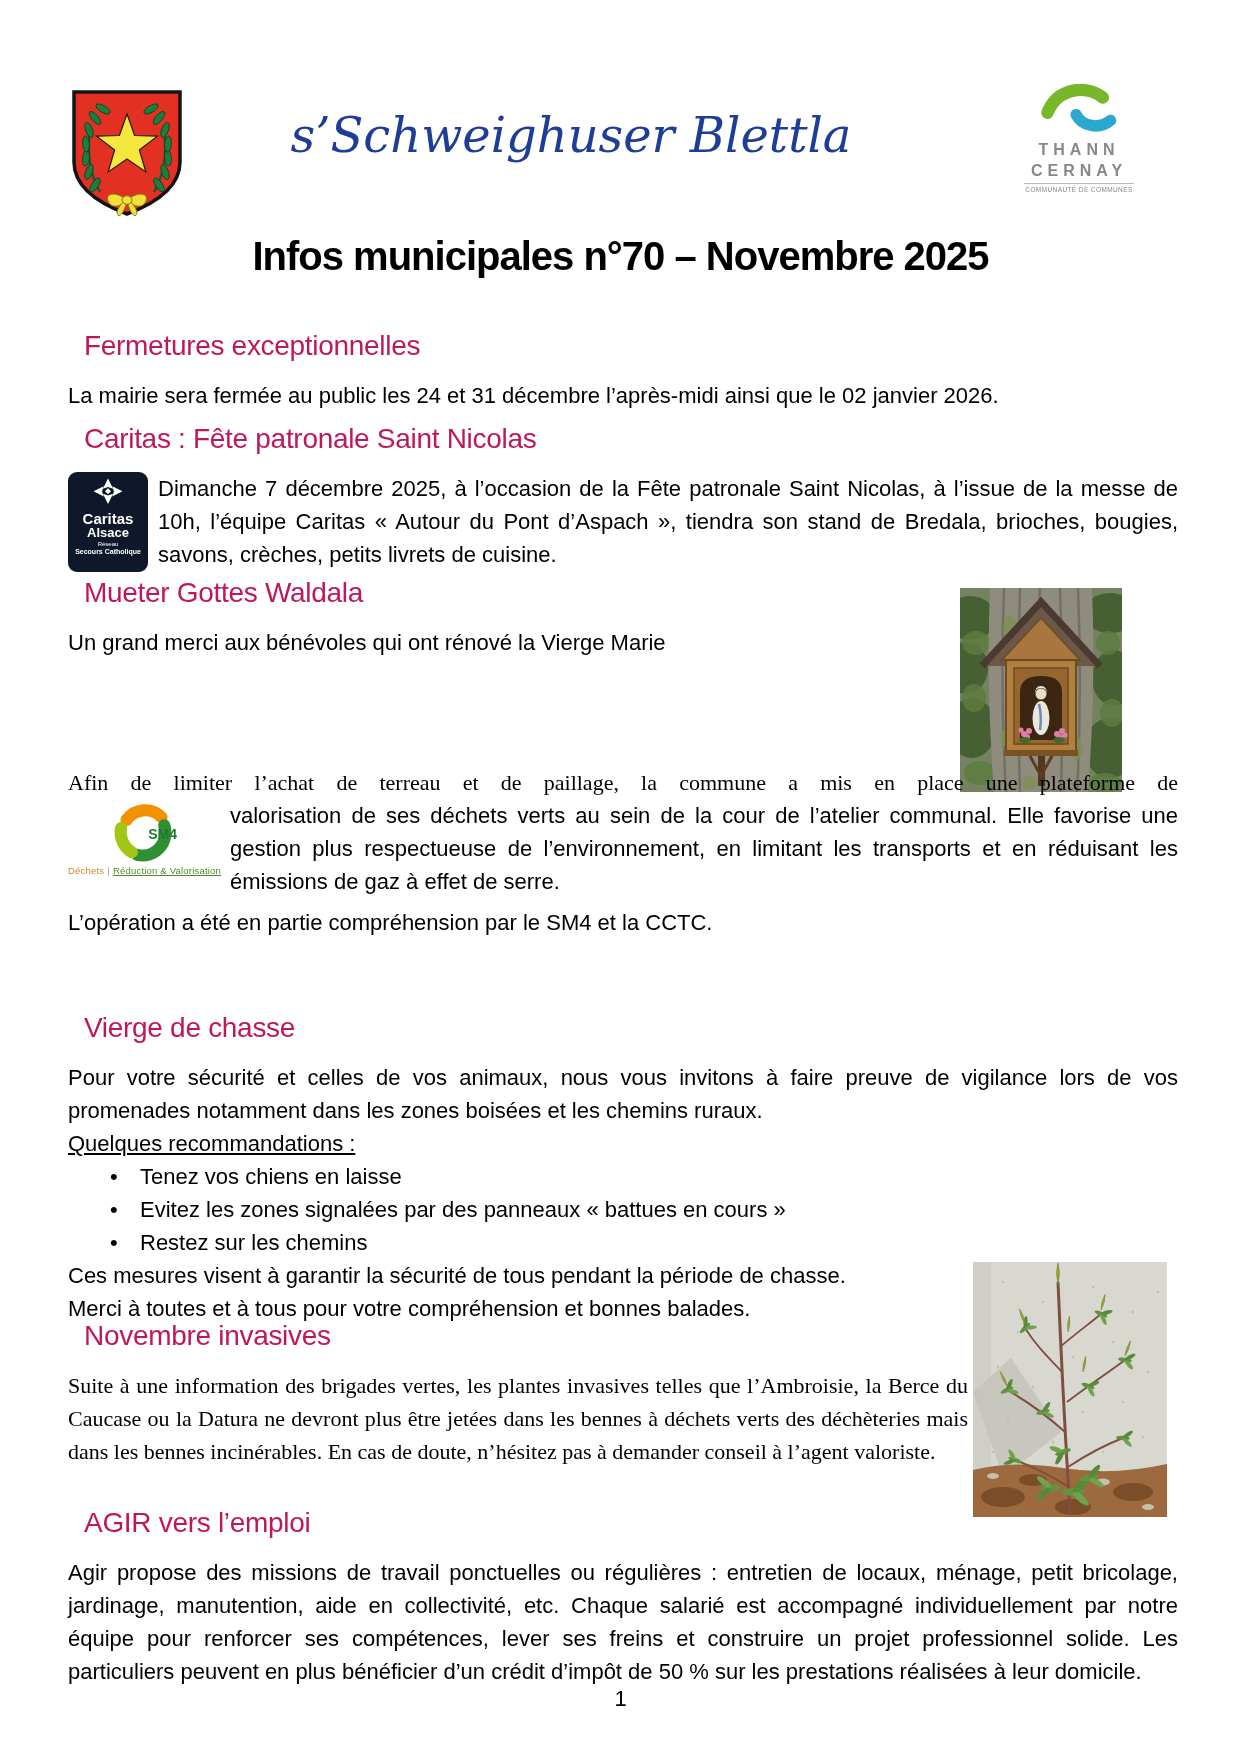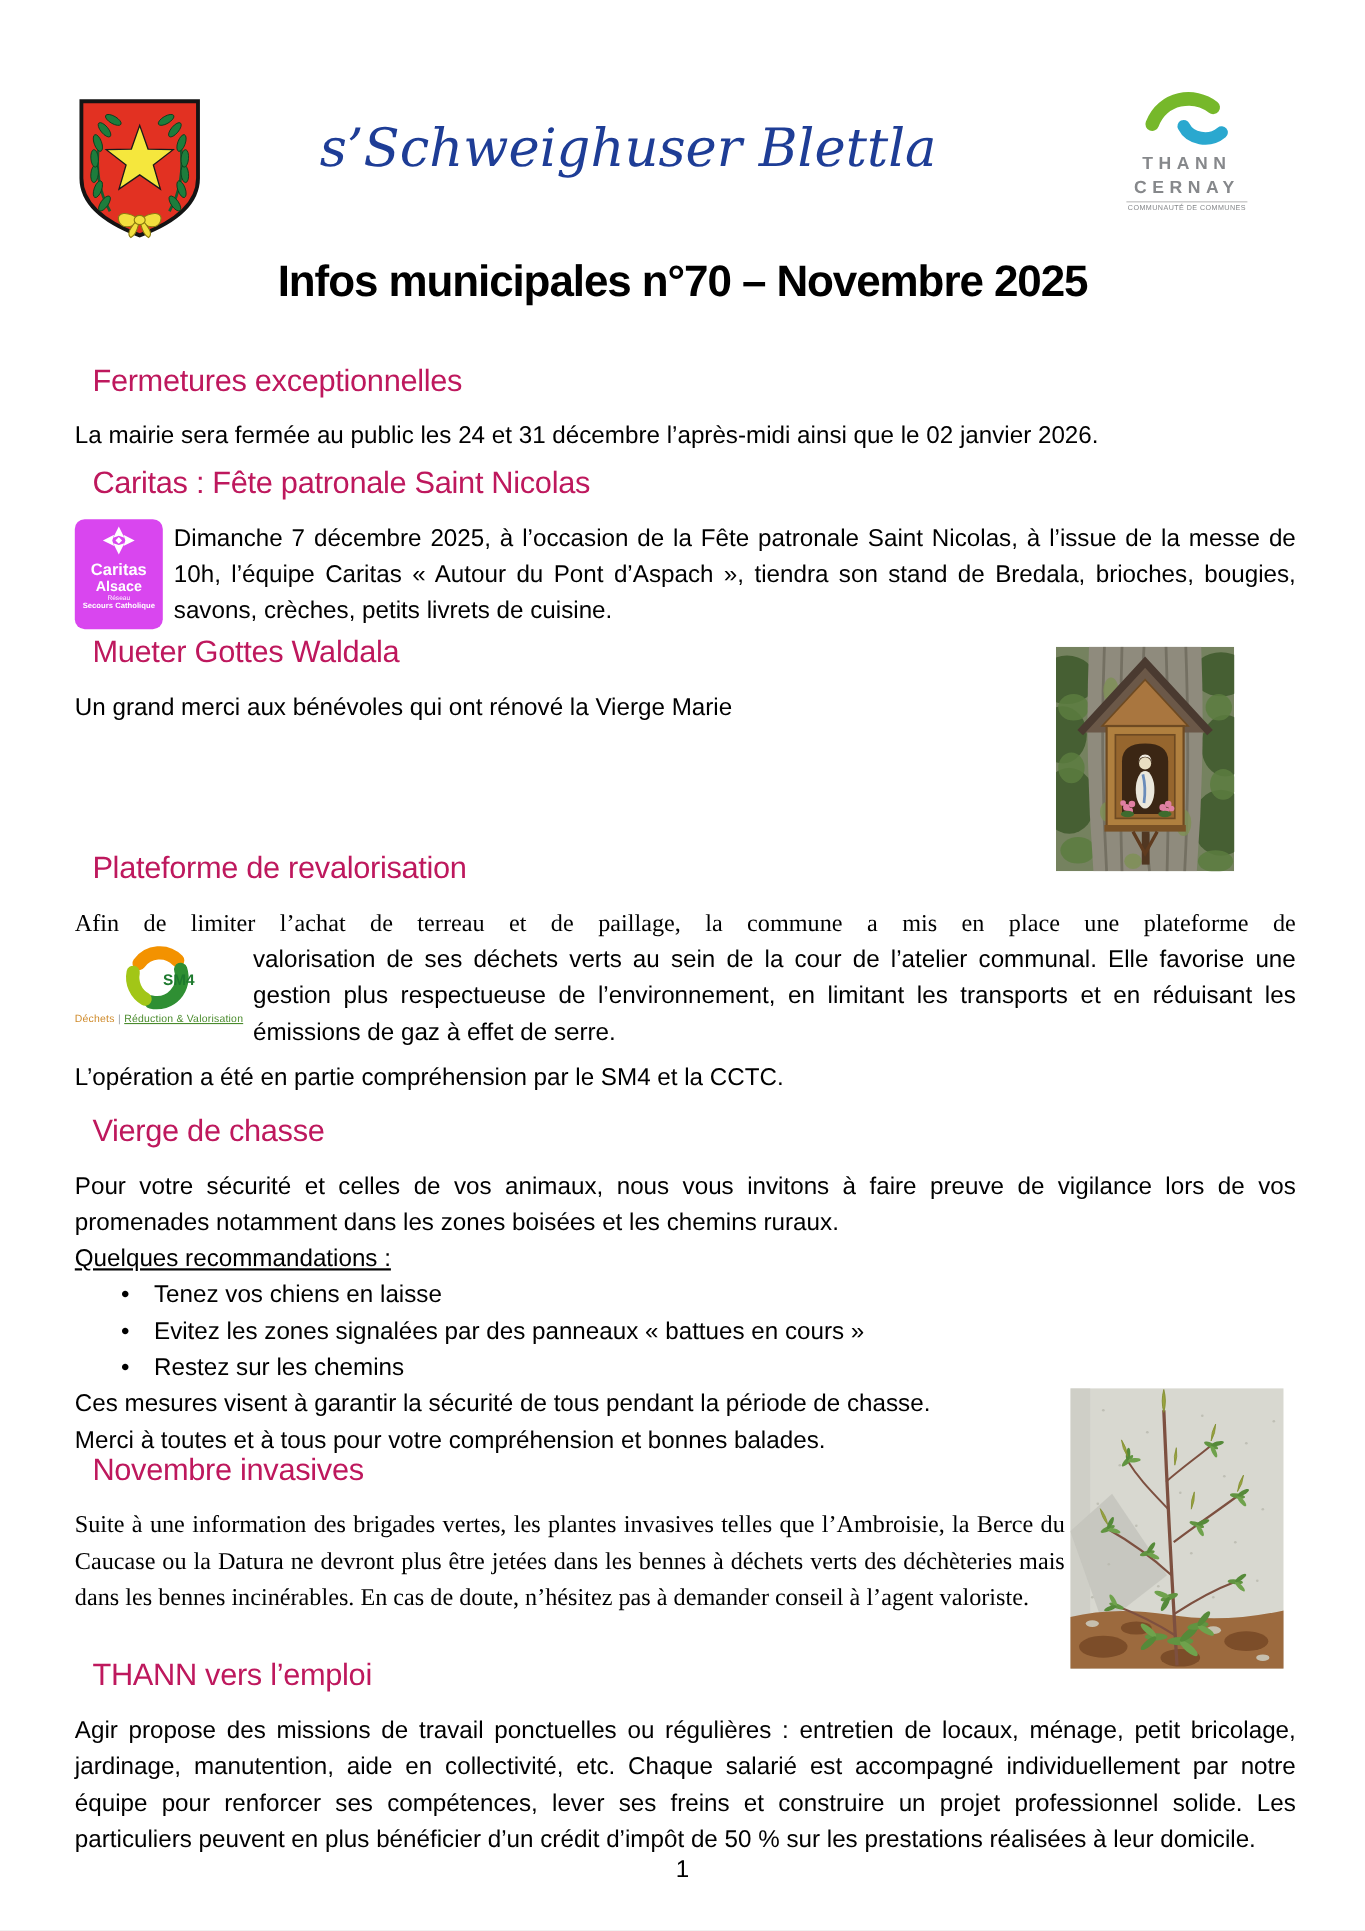--- a/index.html
+++ b/index.html
@@ -19,21 +19,21 @@
       color:#1e3d96;white-space:nowrap;}
   .tc-logo{position:absolute;left:1024px;top:80px;width:110px;text-align:center;}
   .tc-art{width:86px;height:58px;margin:0 auto;display:block;}
   .tc-name{font-size:16px;font-weight:bold;letter-spacing:5px;color:#86888b;line-height:19px;margin-top:2px;}
   .tc-sub{font-size:6.5px;letter-spacing:0.4px;color:#86888b;margin-top:3px;border-top:1px solid #bbb;padding-top:2px;}
 
   .infos-heading{position:absolute;left:0;top:234px;width:100%;text-align:center;
       font-size:40px;font-weight:bold;letter-spacing:-1px;color:#000000;}
 
   
-  .caritas-logo{float:left;width:80px;height:100px;margin:0 10px 4px 0;background:#d946ef;
+  .caritas-logo{float:left;width:80px;height:100px;margin:0 10px 4px 0;background:#0f172a;
       border-radius:9px;text-align:center;color:#fff;overflow:hidden;}
   .caritas-cross{display:block;margin:4px auto 0;}
   .car-l1{font-size:15px;font-weight:bold;line-height:15px;margin-top:1px;}
   .car-l2{font-size:13px;font-weight:bold;line-height:13px;}
   .car-l3{font-size:6px;line-height:7px;margin-top:2px;}
   .car-l4{font-size:7px;font-weight:bold;line-height:8px;}
 
   
   .sm4-logo{float:left;width:152px;margin:2px 10px 20px 0;text-align:center;}
   .sm4-art{position:relative;width:62px;height:62px;margin:0 auto;}
@@ -190,21 +190,20 @@
     <g fill="#3e6b2e">
         <ellipse cx="65" cy="152" rx="6" ry="3"></ellipse>
         <ellipse cx="99" cy="152" rx="6" ry="3"></ellipse>
       </g>
     <rect x="44" y="162" width="74" height="6" fill="#7a5226"></rect>
     <rect x="78" y="168" width="7" height="30" fill="#513722"></rect>
     <path d="M70 168 L81 188 L92 168" fill="none" stroke="#5f3b1f" stroke-width="3"></path>
   </svg>
 
   <div class="sec" style="top:756px;">
-    <h2 class="sec-heading">Plateforme de revalorisation</h2>
     <p class="body mt10 force-just">Afin de limiter l’achat de terreau et de paillage, la commune a mis en place une plateforme de</p>
     <div>
       <div class="sm4-logo">
         <div class="sm4-art">
           <svg width="62" height="62" viewBox="0 0 46 46">
             <path d="M10 14 A17 17 0 0 1 36 12" stroke="#f39200" stroke-width="9" fill="none" stroke-linecap="round"></path>
             <path d="M38 18 A17 17 0 0 1 18 40" stroke="#2f8f33" stroke-width="9" fill="none" stroke-linecap="round"></path>
             <path d="M14 38 A17 17 0 0 1 6 20" stroke="#a2c617" stroke-width="9" fill="none" stroke-linecap="round"></path>
           </svg>
           <span class="sm4-text">SM4</span>
@@ -313,19 +312,19 @@
     <use href="#sp" transform="translate(95 70) rotate(5)"></use>
     <use href="#sp" transform="translate(110 110) rotate(10)"></use>
   </svg>
 
   <div class="sec" style="top:1303px;width:900px;">
     <h2 class="sec-heading">Novembre invasives</h2>
     <p class="body just mt10">Suite à une information des brigades vertes, les plantes invasives telles que l’Ambroisie, la Berce du Caucase ou la Datura ne devront plus être jetées dans les bennes à déchets verts des déchèteries mais dans les bennes incinérables. En cas de doute, n’hésitez pas à demander conseil à l’agent valoriste.</p>
   </div>
 
   <div class="sec" style="top:1490px;">
-    <h2 class="sec-heading">THANN vers l’emploi</h2>
+    <h2 class="sec-heading">AGIR vers l’emploi</h2>
     <p class="body just mt8">Agir propose des missions de travail ponctuelles ou régulières : entretien de locaux, ménage, petit bricolage, jardinage, manutention, aide en collectivité, etc. Chaque salarié est accompagné individuellement par notre équipe pour renforcer ses compétences, lever ses freins et construire un projet professionnel solide. Les particuliers peuvent en plus bénéficier d’un crédit d’impôt de 50 % sur les prestations réalisées à leur domicile.</p>
   </div>
 
   <div class="page-number">1</div>
 
 </div>
 
 </body></html>

